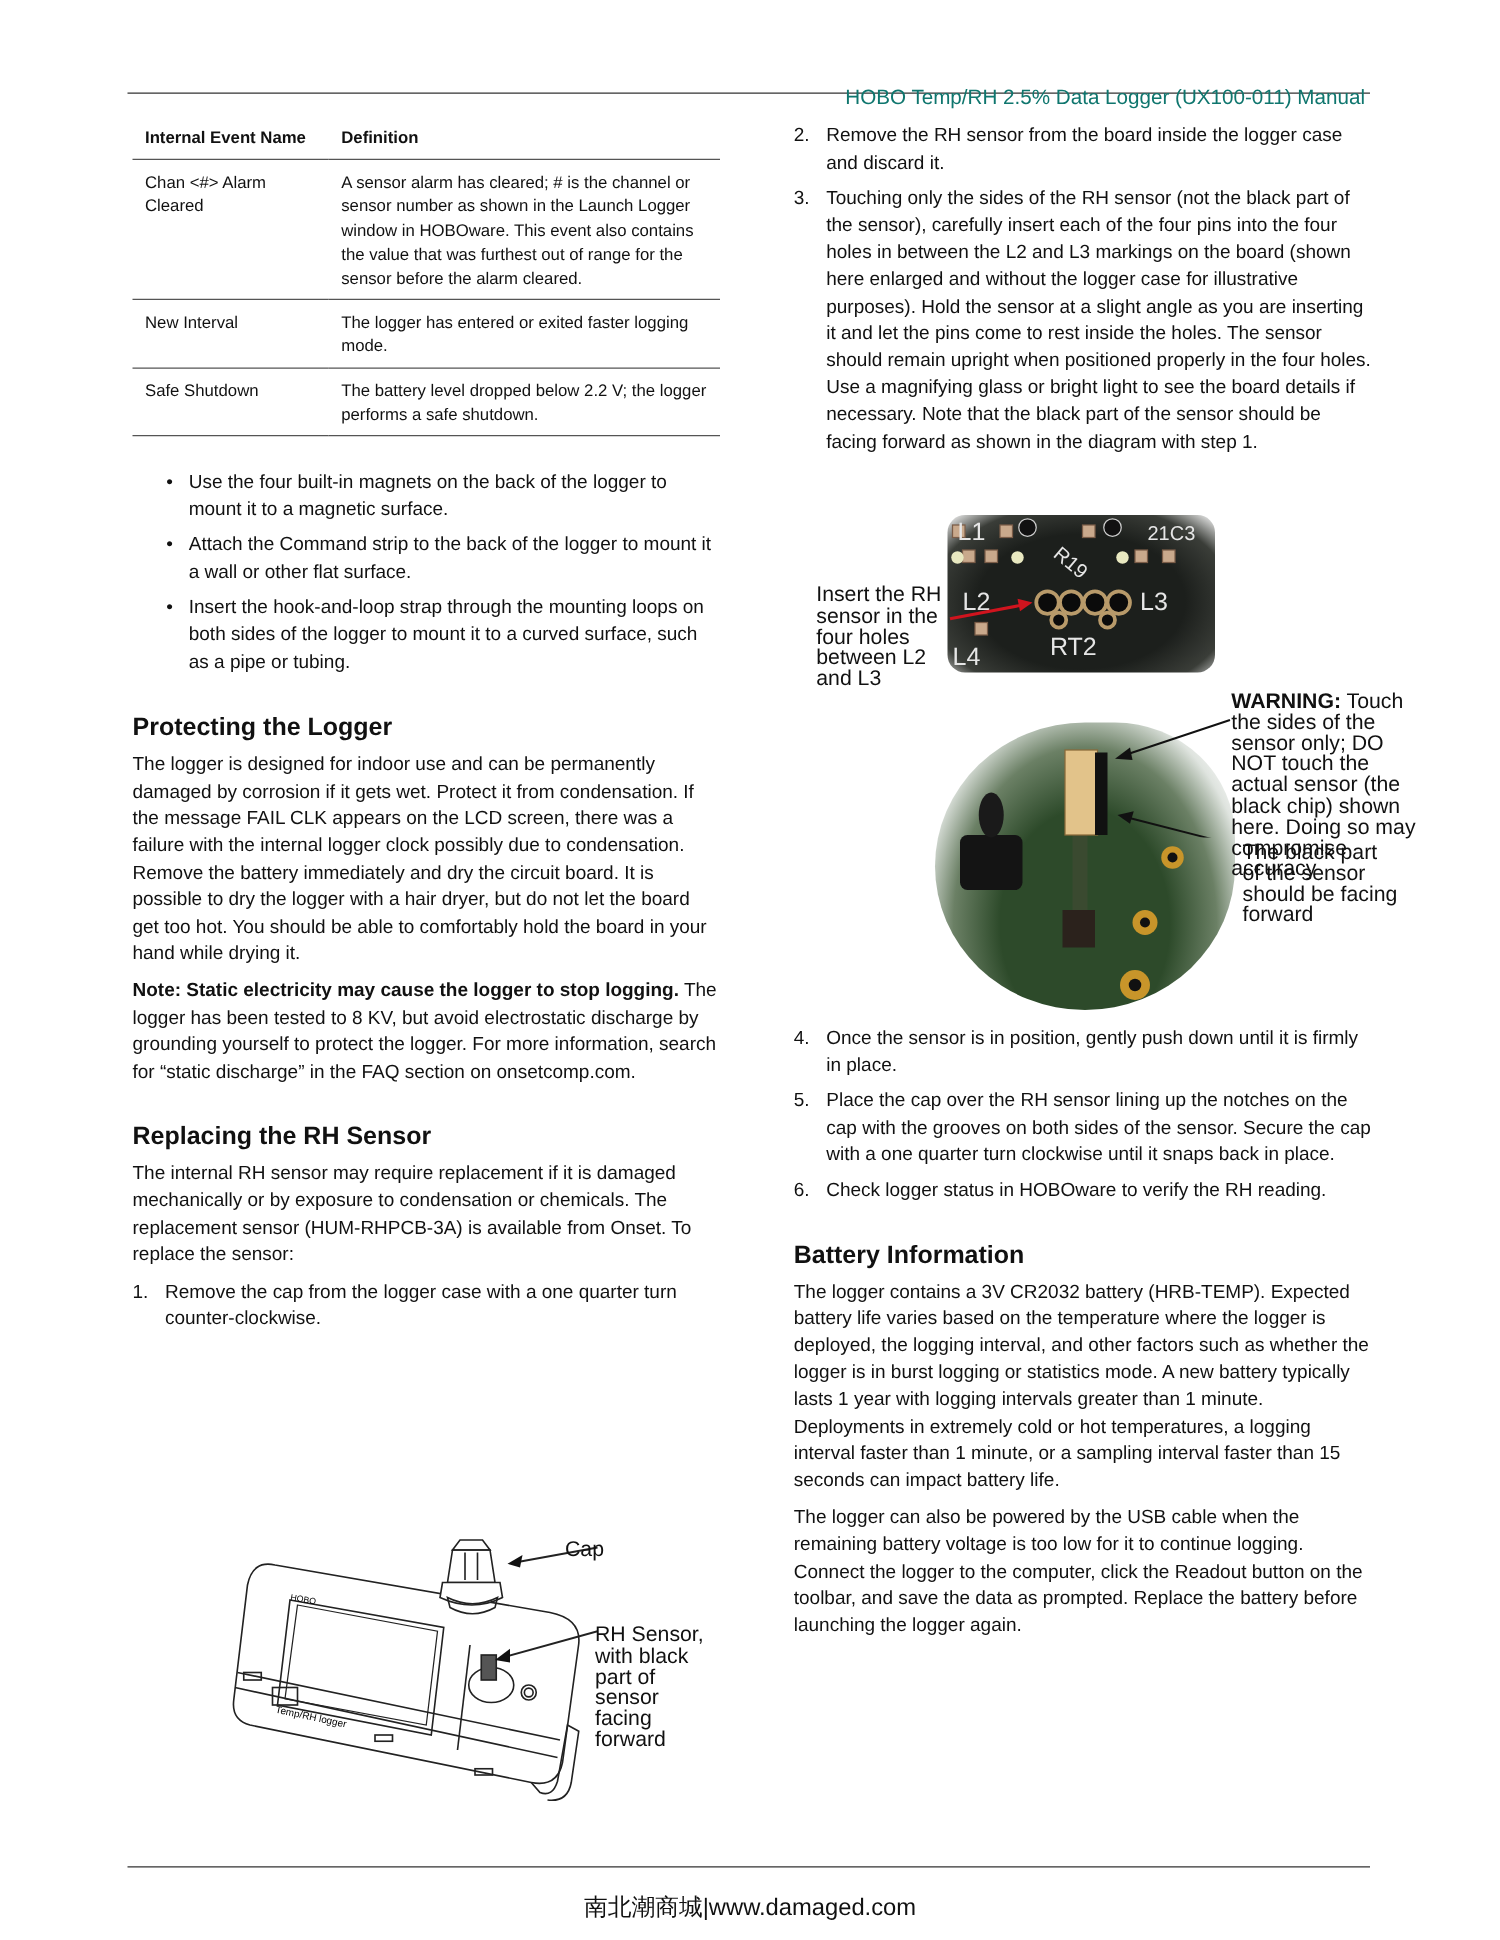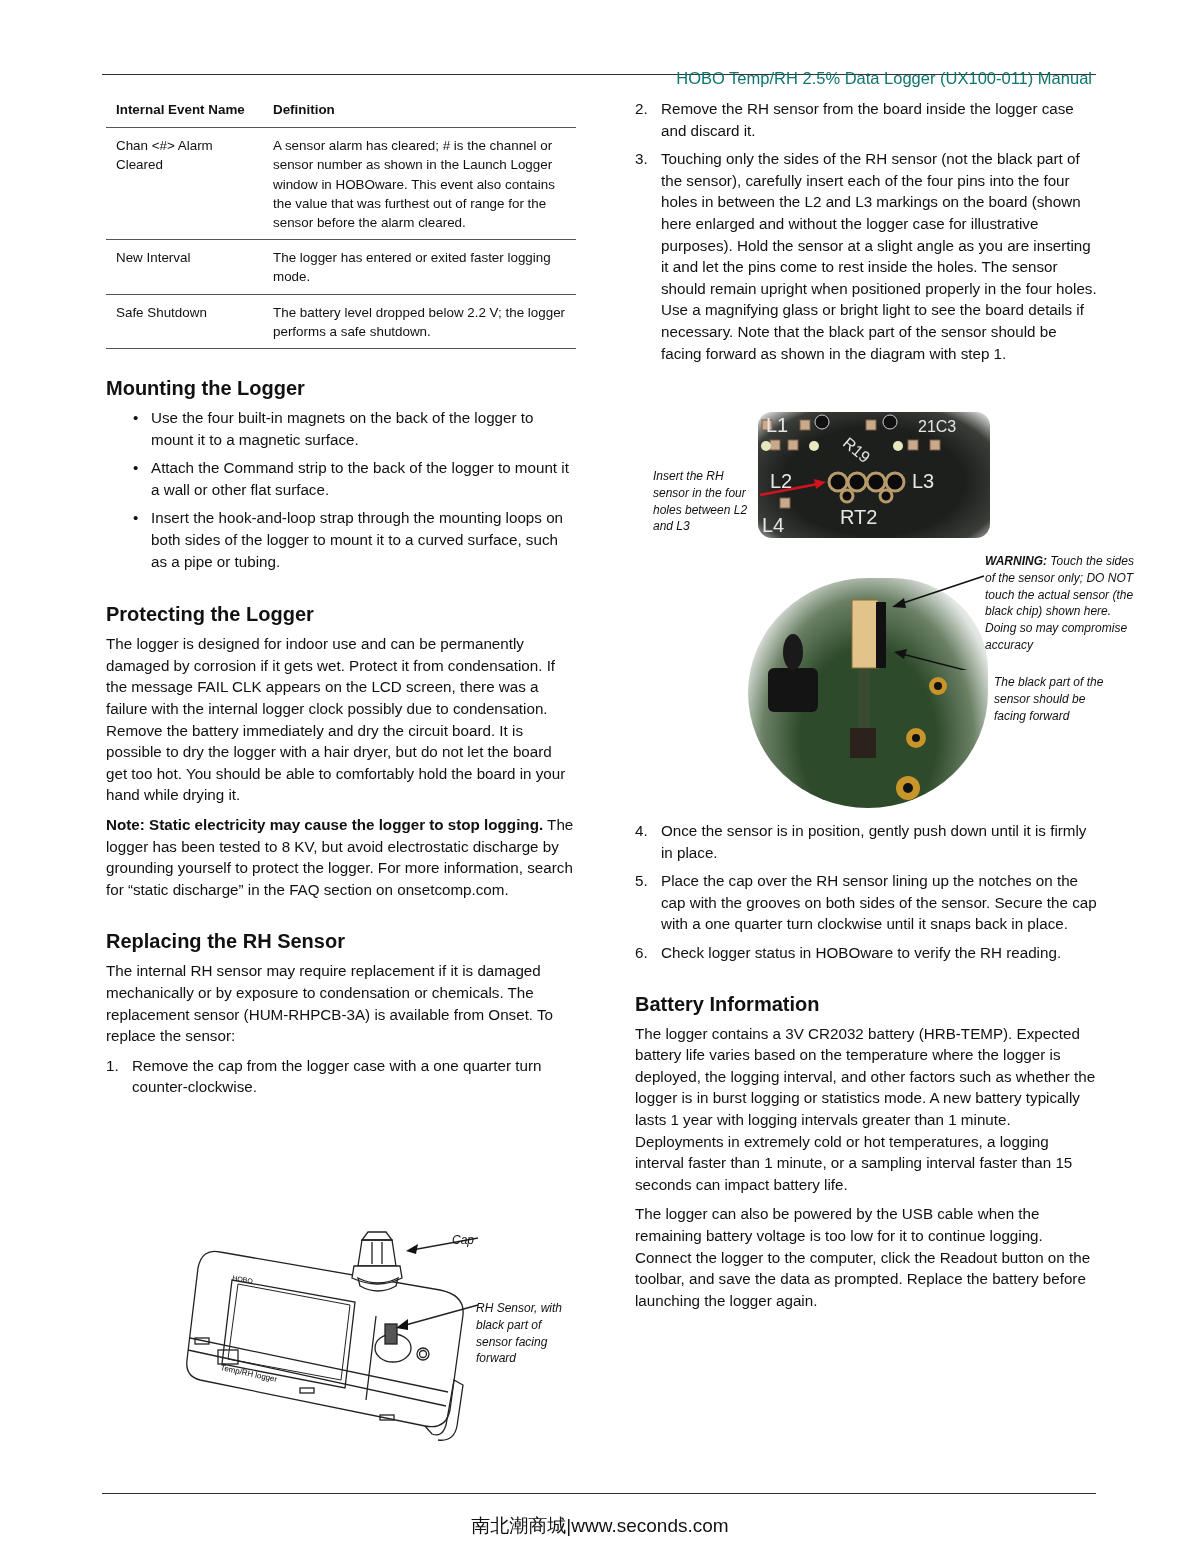--- a/index.html
+++ b/index.html
@@ -14,25 +14,25 @@
   table.ev td{vertical-align:top;padding:8px 8px 7px 10px;border-bottom:1.5px solid #555;}
   table.ev td.n{width:139px;}
   h2{font-size:20px;font-weight:bold;margin:0 0 6px 0;line-height:26px;}
   p{margin:0 0 8px 0;}
   ul.b{margin:0 0 0 0;padding:0 0 0 45px;list-style:none;}
   ul.b li{position:relative;margin-bottom:7px;}
   ul.b li:before{content:"\2022";position:absolute;left:-18px;top:0;}
   ol.s{margin:0;padding:0;list-style:none;}
   ol.s li{position:relative;padding-left:26px;margin-bottom:7px;}
   .num{position:absolute;left:0;top:0;}
-  .cap{font-size:12px;line-height:16.8px;position:absolute;font-style:italic;}
+  .cap{font-size:17px;line-height:16.8px;position:absolute;}
   .fig{position:absolute;}
   .ftr{position:absolute;left:102px;right:104px;top:1493px;border-top:1.5px solid #333;}
   .ftr-text{position:absolute;left:0;right:0;top:1513px;text-align:center;font-size:19px;color:#111;}
-  .pcb-photo{position:absolute;left:758px;top:412px;width:232px;height:126px;border-radius:14px;
+  .pcb-photo{position:absolute;left:758px;top:412px;width:214px;height:126px;border-radius:14px;
     background:radial-gradient(ellipse at 50% 55%,#1c1f1c 55%,#3a3d38 80%,#fff 100%);overflow:hidden;}
   .sensor-photo{position:absolute;left:748px;top:578px;width:240px;height:230px;border-radius:50% 40% 50% 50%;
     background:radial-gradient(ellipse at 50% 70%,#2d4a2a 40%,#6b8065 62%,#dfe4df 78%,#fff 90%);overflow:hidden;}
 </style>
 </head>
 <body>
 
 <div class="hdr">
   <span class="hdr-title">HOBO Temp/RH 2.5% Data Logger (UX100-011) Manual</span>
 </div>
@@ -55,21 +55,20 @@
         <td>The logger has entered or exited faster logging mode.</td>
       </tr>
       <tr>
         <td class="n">Safe Shutdown</td>
         <td>The battery level dropped below 2.2 V; the logger performs a safe shutdown.</td>
       </tr>
     </tbody>
   </table>
 
   <div style="height:26px"></div>
-  <h2>Mounting the Logger</h2>
   <ul class="b">
     <li>Use the four built-in magnets on the back of the logger to mount it to a magnetic surface.</li>
     <li>Attach the Command strip to the back of the logger to mount it a wall or other flat surface.</li>
     <li>Insert the hook-and-loop strap through the mounting loops on both sides of the logger to mount it to a curved surface, such as a pipe or tubing.</li>
   </ul>
 
   <div style="height:22px"></div>
   <h2>Protecting the Logger</h2>
   <p>The logger is designed for indoor use and can be permanently damaged by corrosion if it gets wet. Protect it from condensation. If the message FAIL CLK appears on the LCD screen, there was a failure with the internal logger clock possibly due to condensation. Remove the battery immediately and dry the circuit board. It is possible to dry the logger with a hair dryer, but do not let the board get too hot. You should be able to comfortably hold the board in your hand while drying it.</p>
   <p><b>Note: Static electricity may cause the logger to stop logging.</b><span> The logger has been tested to 8 KV, but avoid electrostatic discharge by grounding yourself to protect the logger. For more information, search for “static discharge” in the FAQ section on onsetcomp.com.</span></p>
@@ -214,13 +213,13 @@
     <li><span class="num">5.</span><span>Place the cap over the RH sensor lining up the notches on the cap with the grooves on both sides of the sensor. Secure the cap with a one quarter turn clockwise until it snaps back in place.</span></li>
     <li><span class="num">6.</span><span>Check logger status in HOBOware to verify the RH reading.</span></li>
   </ol>
   <div style="height:20px"></div>
   <h2>Battery Information</h2>
   <p>The logger contains a 3V CR2032 battery (HRB-TEMP). Expected battery life varies based on the temperature where the logger is deployed, the logging interval, and other factors such as whether the logger is in burst logging or statistics mode. A new battery typically lasts 1 year with logging intervals greater than 1 minute. Deployments in extremely cold or hot temperatures, a logging interval faster than 1 minute, or a sampling interval faster than 15 seconds can impact battery life.</p>
   <p>The logger can also be powered by the USB cable when the remaining battery voltage is too low for it to continue logging. Connect the logger to the computer, click the Readout button on the toolbar, and save the data as prompted. Replace the battery before launching the logger again.</p>
 </div>
 
 <div class="ftr"></div>
-<div class="ftr-text">南北潮商城|www.seconds.com</div>
+<div class="ftr-text">南北潮商城|www.damaged.com</div>
 
 </body></html>

